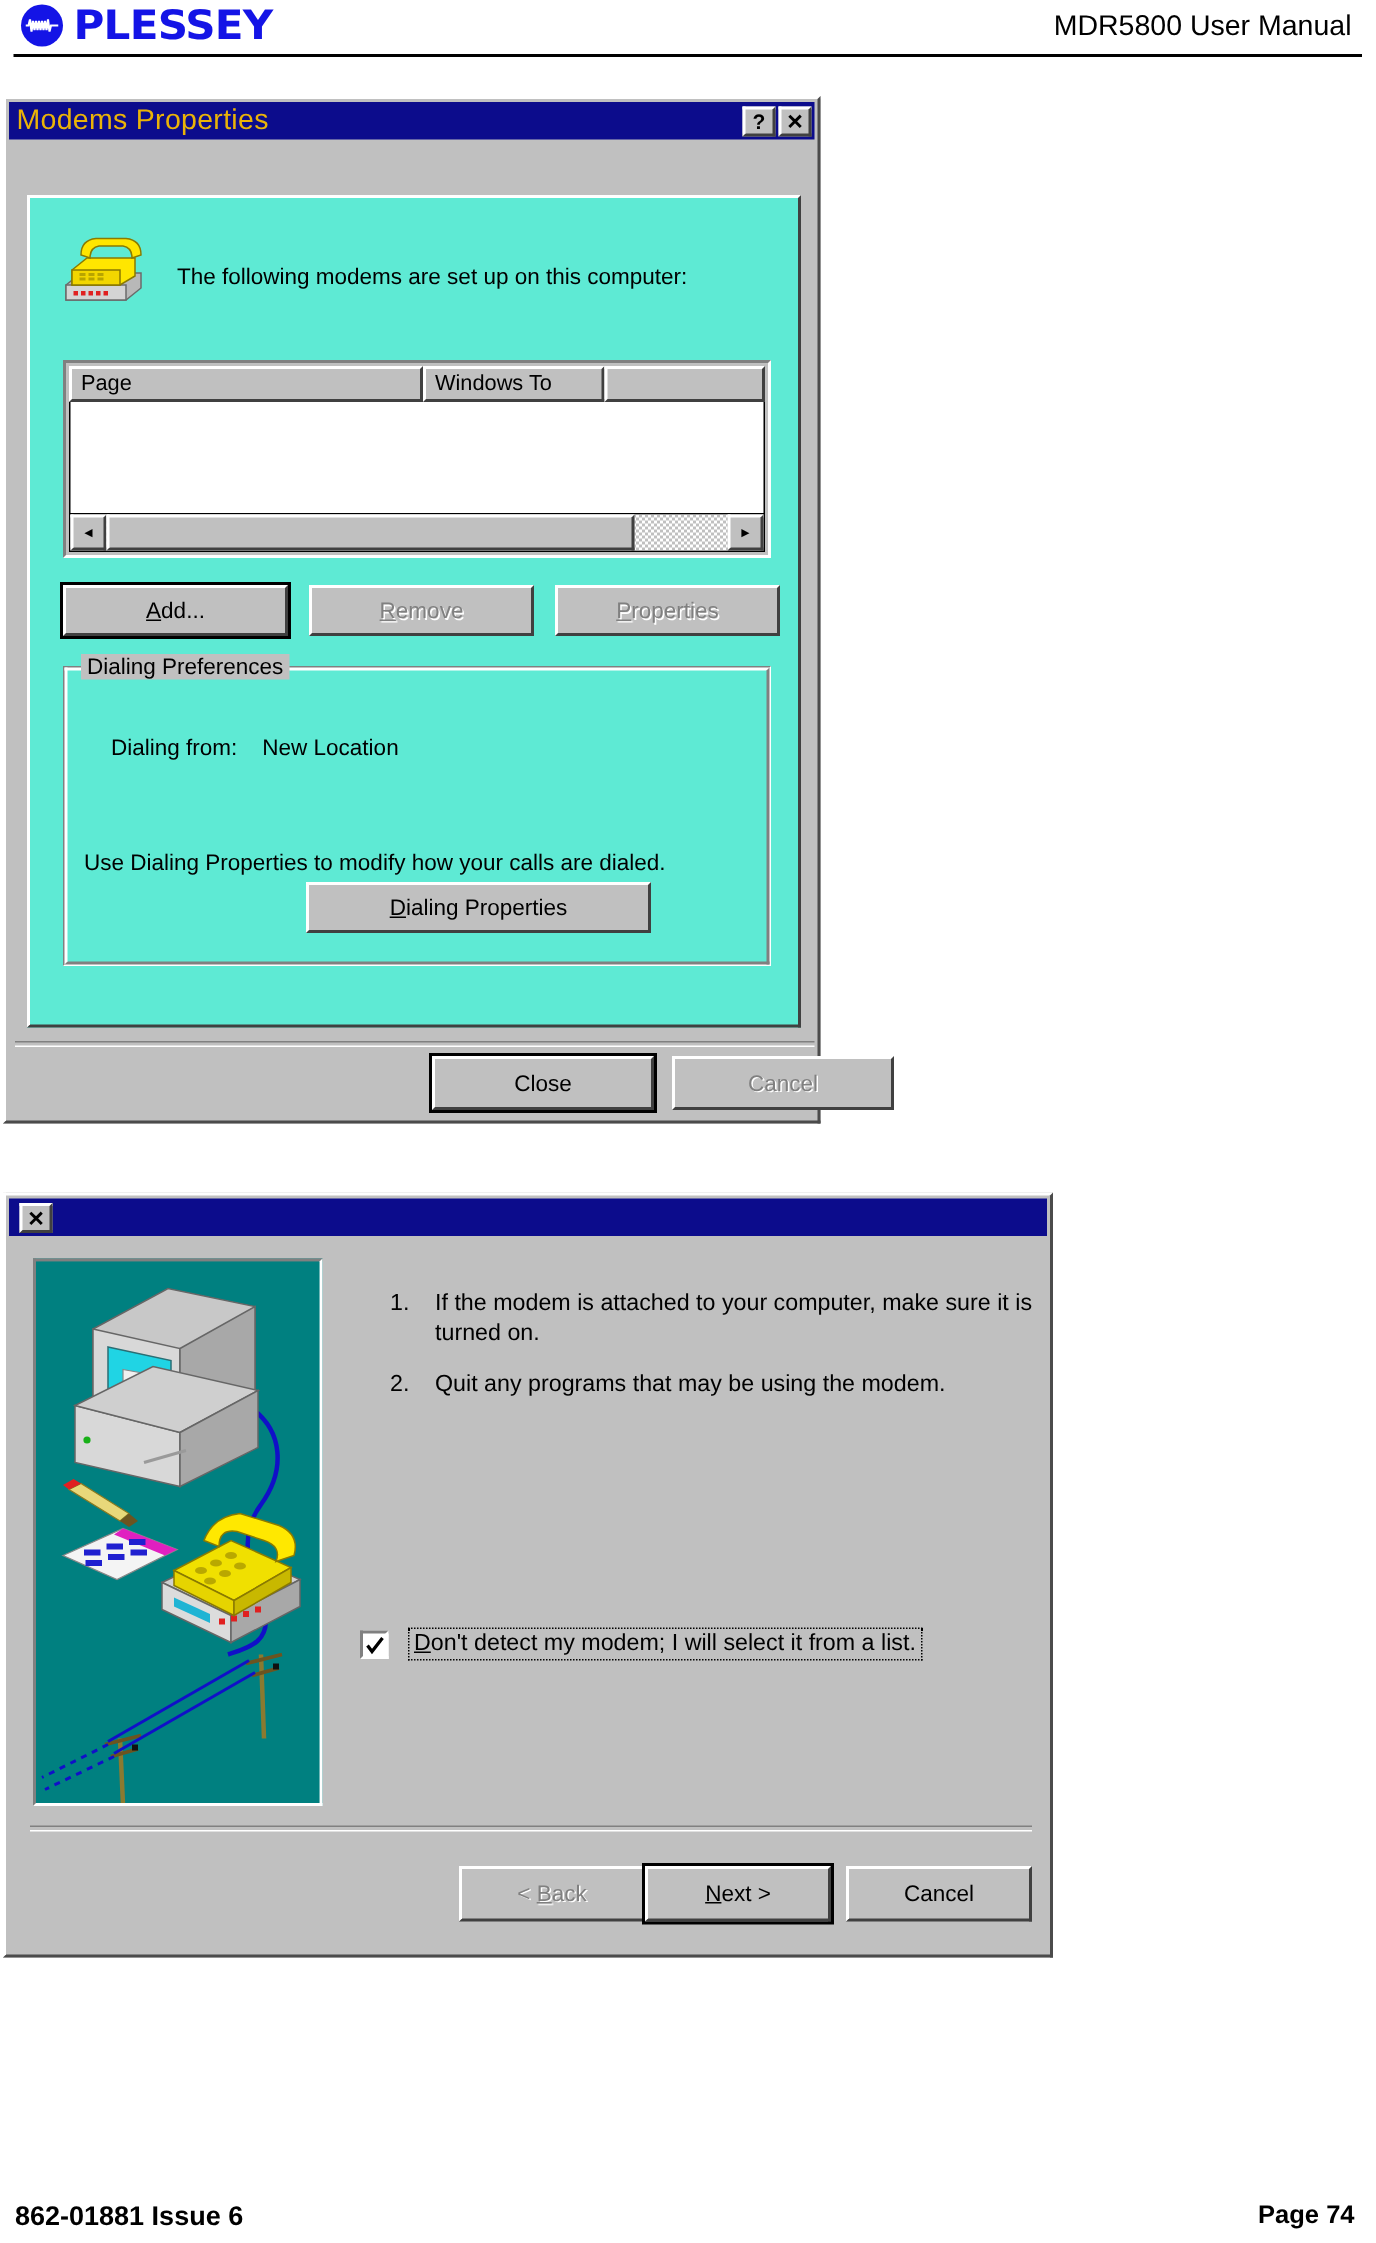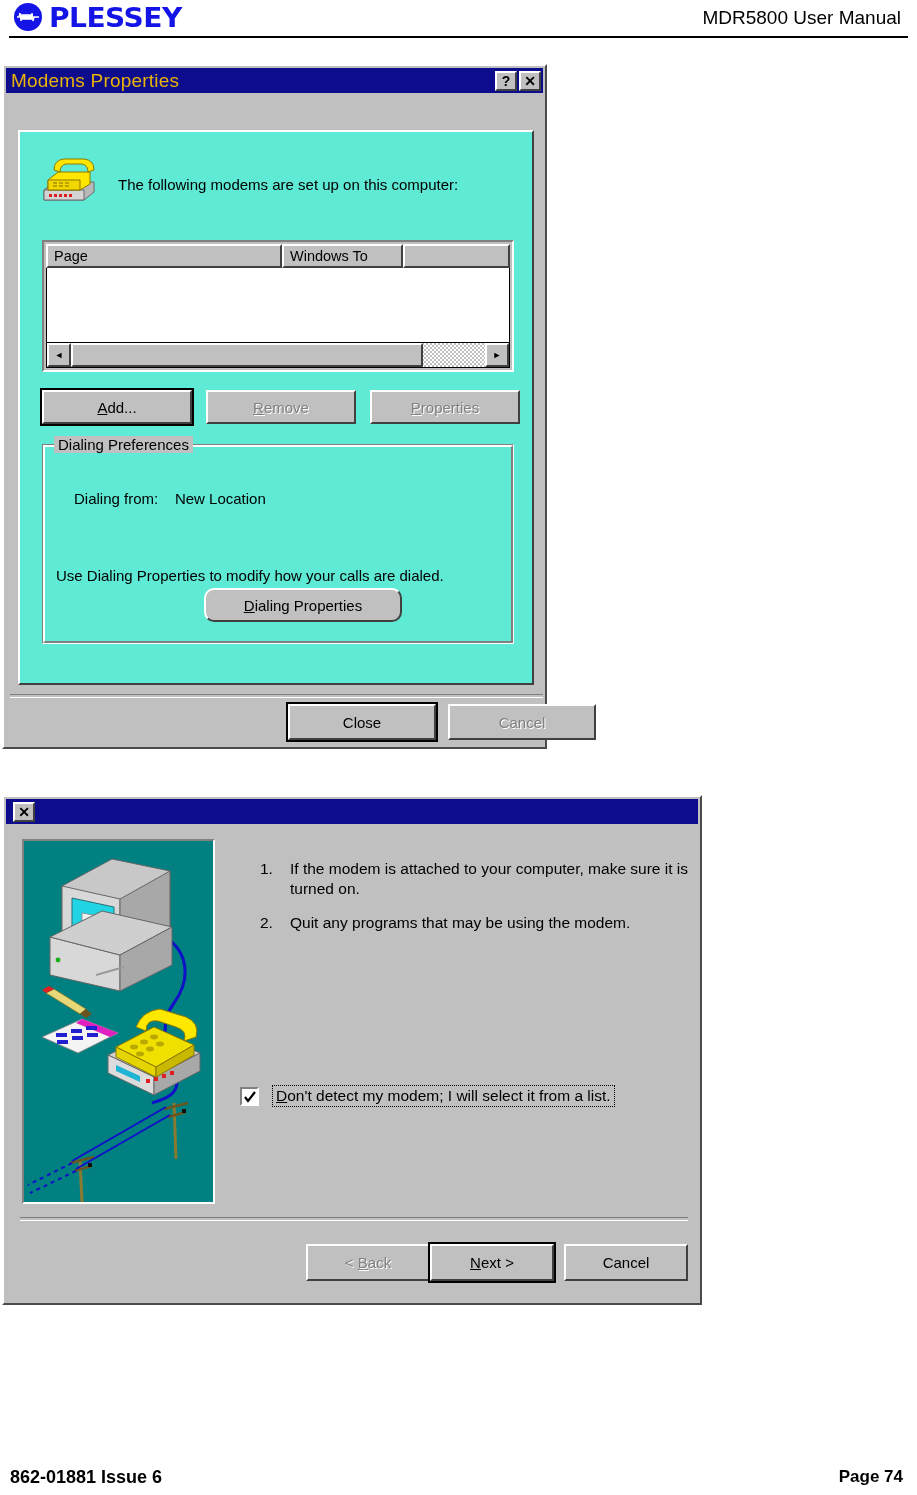--- a/index.html
+++ b/index.html
@@ -215,21 +215,21 @@
     box-sizing: border-box;
   }
 
   #btn-add      { left: 22px;  top: 258px; width: 150px; height: 34px; }
   #btn-remove   { left: 186px; top: 258px; width: 150px; height: 34px; }
   #btn-props    { left: 350px; top: 258px; width: 150px; height: 34px; }
 
   #grp-dialing { left: 22px; top: 312px; width: 472px; height: 200px; }
   #dial-from   { position: absolute; left: 30px; top: 44px;  font-size: 15px; }
   #dial-hint   { position: absolute; left: 12px; top: 88px;  font-size: 15px; width: 420px; line-height: 1.28; margin-top: 32px; }
-  #btn-dialprops { left: 160px; top: 142px; width: 198px; height: 34px; border-radius: 10px; }
+  #btn-dialprops { left: 160px; top: 142px; width: 230px; height: 34px; }
 
   #dlg1-sep { position: absolute; left: 6px; top: 628px; width: 533px; height: 2px;
               border-top: 1px solid #808080; border-bottom: 1px solid #ffffff; }
   #btn-close  { left: 284px; top: 638px; width: 148px; height: 36px; }
   #btn-cancel1{ left: 444px; top: 638px; width: 148px; height: 36px; }
 
   
   #dlg-install {
     left: 2px; top: 795px; width: 700px; height: 510px;
   }

